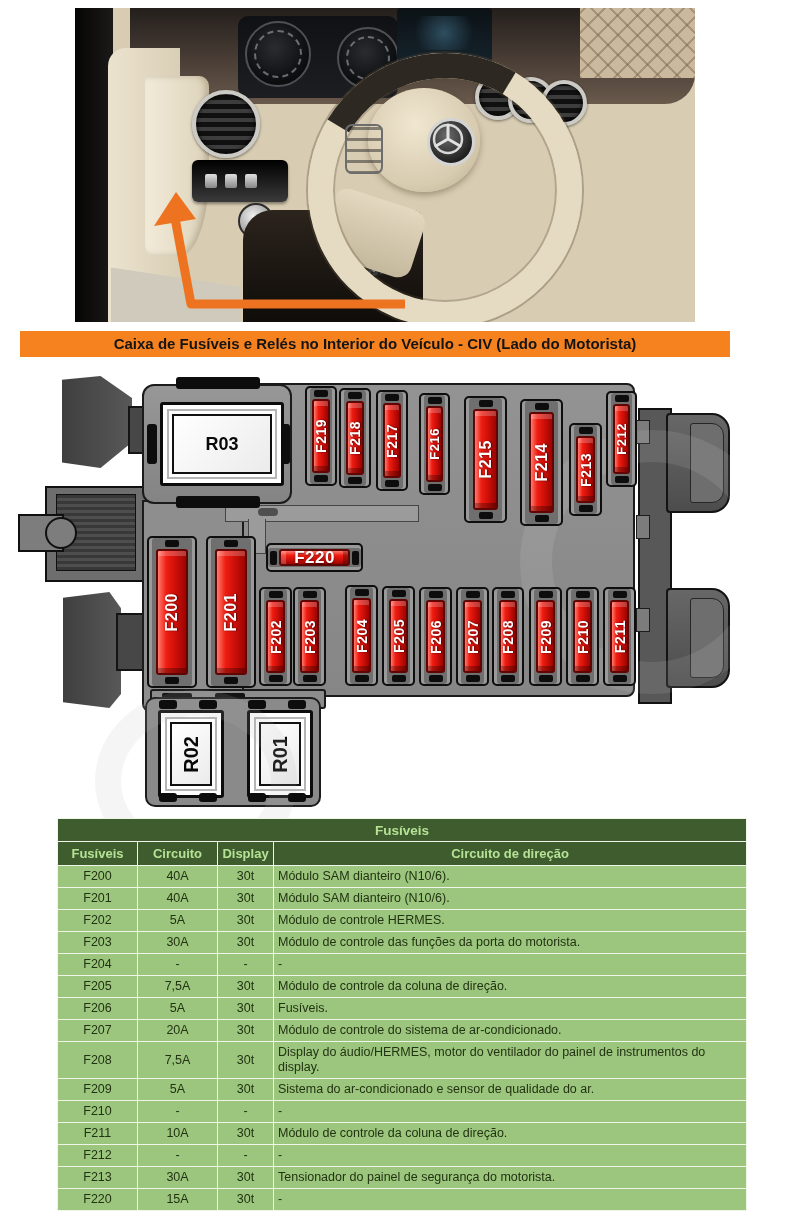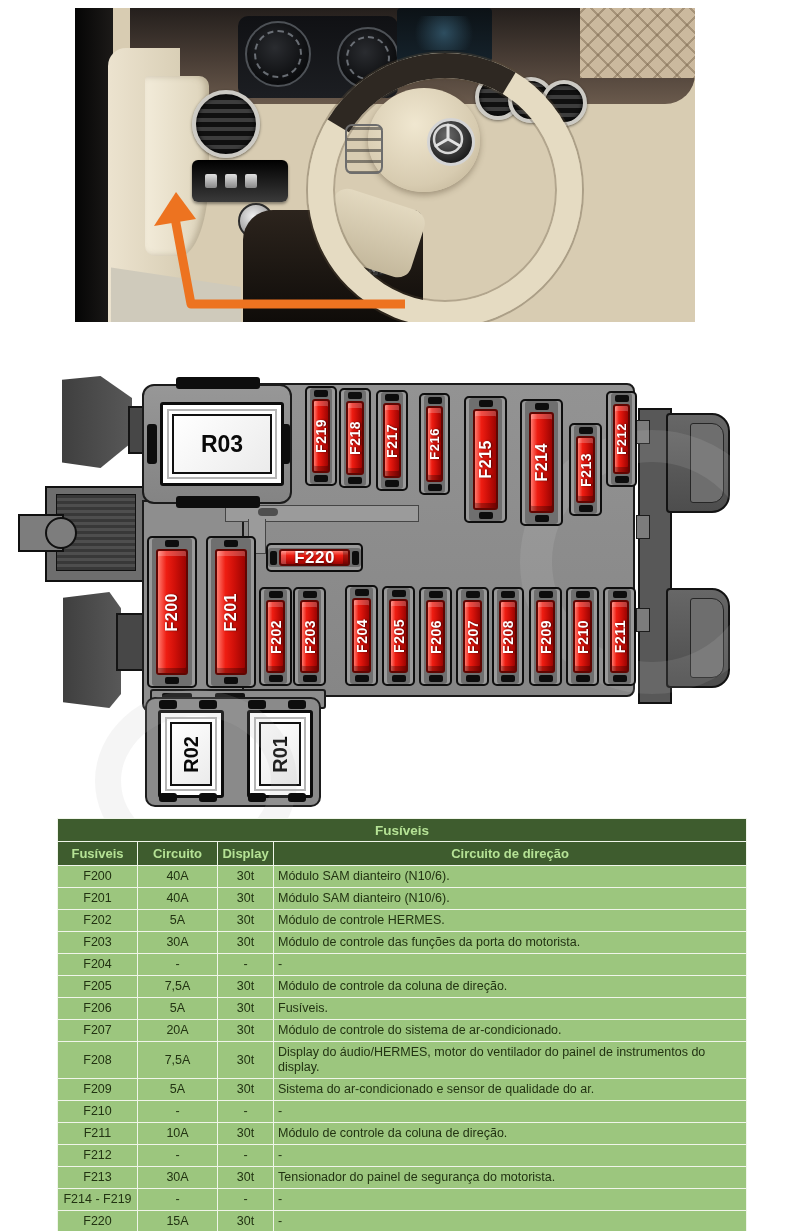--- a/index.html
+++ b/index.html
@@ -67,21 +67,21 @@
   .tab-slot{top:693px;width:30px;height:7px;background:#111;border-radius:2px;}
 
   .r03-housing{left:142px;top:384px;width:150px;height:120px;border-radius:12px;
     background:linear-gradient(180deg,#979797,#848484);}
   .clip{background:#0d0d0d;border-radius:3px;}
   .relay{background:#fff;border:3px solid #0c0c0c;border-radius:3px;
     box-shadow:inset 0 0 0 4px #fff, inset 0 0 0 6px #b5b5b5;}
   .relay-core{position:absolute;left:9px;right:9px;top:9px;bottom:9px;border:2px solid #111;
     background:linear-gradient(135deg,#ffffff,#ebebeb);display:flex;align-items:center;justify-content:center;}
   .relay-core span{font-weight:bold;color:#090909;}
-  .r03-core span{font-size:23px;}
+  .r03-core span{font-size:18px;}
   .r-small span{font-size:20px;}
   .vtext{writing-mode:vertical-rl;transform:rotate(180deg);}
 
   .relay-housing{left:145px;top:697px;width:176px;height:110px;border-radius:10px;background:#8a8a8a;}
 
   .trap{background:linear-gradient(90deg,#3f3f3f,#585858);}
   .trap-top{left:62px;top:376px;width:70px;height:92px;clip-path:polygon(0 4%,55% 0,100% 24%,100% 72%,55% 100%,0 94%);}
   .trap-neck-top{left:128px;top:406px;width:22px;height:44px;background:#474747;border:2px solid #141414;}
   .trap-bot{left:63px;top:592px;width:58px;height:116px;clip-path:polygon(0 5%,80% 0,100% 14%,100% 88%,80% 100%,0 95%);}
   .trap-neck-bot{left:116px;top:613px;width:30px;height:54px;background:#474747;border:2px solid #141414;}
@@ -162,20 +162,21 @@
       </svg>
     </div>
 
     <svg class="abs arrow-svg">
       <path d="M330,296 L116,296 L100,210" fill="none" stroke="#ed7320" stroke-width="9" stroke-linejoin="round"></path>
       <polygon points="101,184 79,218 121,211" fill="#ed7320"></polygon>
     </svg>
 
   </div>
 
+  <div class="abs banner">Caixa de Fusíveis e Relés no Interior do Veículo - CIV (Lado do Motorista)</div>
 
   <div id="diagram" class="abs" style="left:0;top:0;width:803px;height:1231px;">
     <div class="abs trap trap-top"></div>
     <div class="abs trap-neck-top"></div>
     <div class="abs trap trap-bot"></div>
     <div class="abs trap-neck-bot"></div>
     <div class="abs bracket"></div>
     <div class="abs bracket-in"></div>
     <div class="abs bracket-arm"></div>
     <div class="abs bracket-circle"></div>
@@ -479,26 +480,20 @@
           <td class="c-center">-</td>
           <td class="c-left">-</td>
         </tr>
         <tr>
           <td class="c-center">F213</td>
           <td class="c-center">30A</td>
           <td class="c-center">30t</td>
           <td class="c-left">Tensionador do painel de segurança do motorista.</td>
         </tr>
         <tr>
-          <td class="c-center">F214 - F219</td>
-          <td class="c-center">-</td>
-          <td class="c-center">-</td>
-          <td class="c-left">-</td>
-        </tr>
-        <tr>
           <td class="c-center">F220</td>
           <td class="c-center">15A</td>
           <td class="c-center">30t</td>
           <td class="c-left">-</td>
         </tr>
       </tbody>
   </table>
 
 </div>
 

